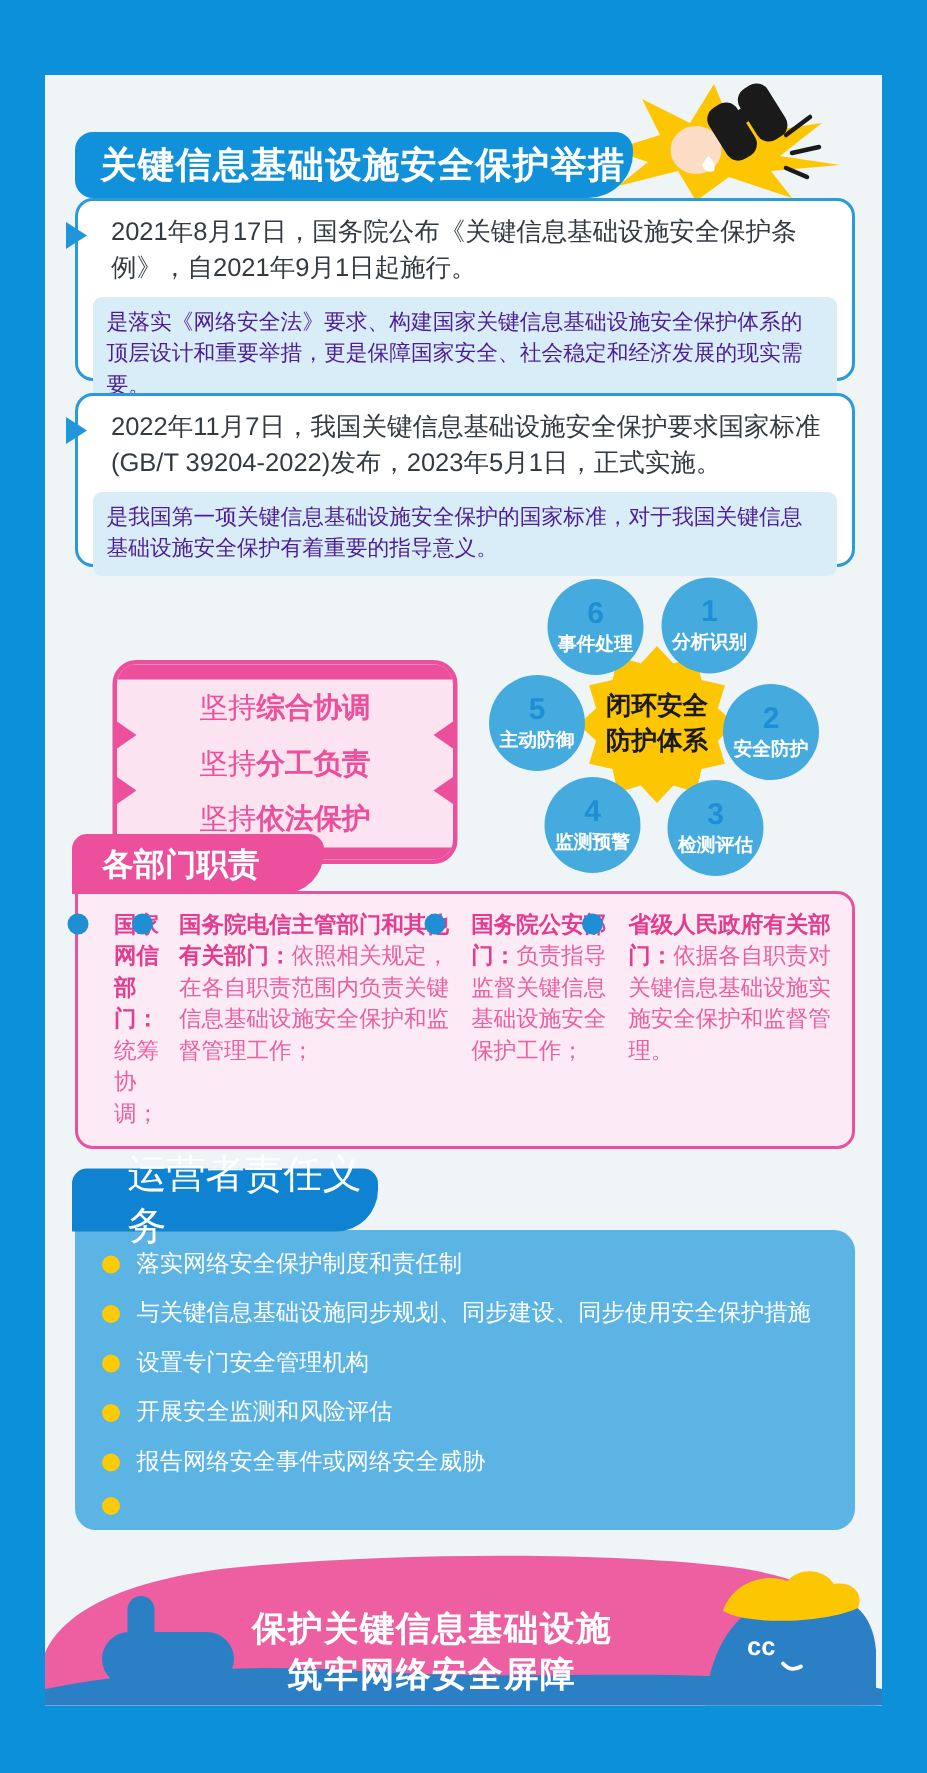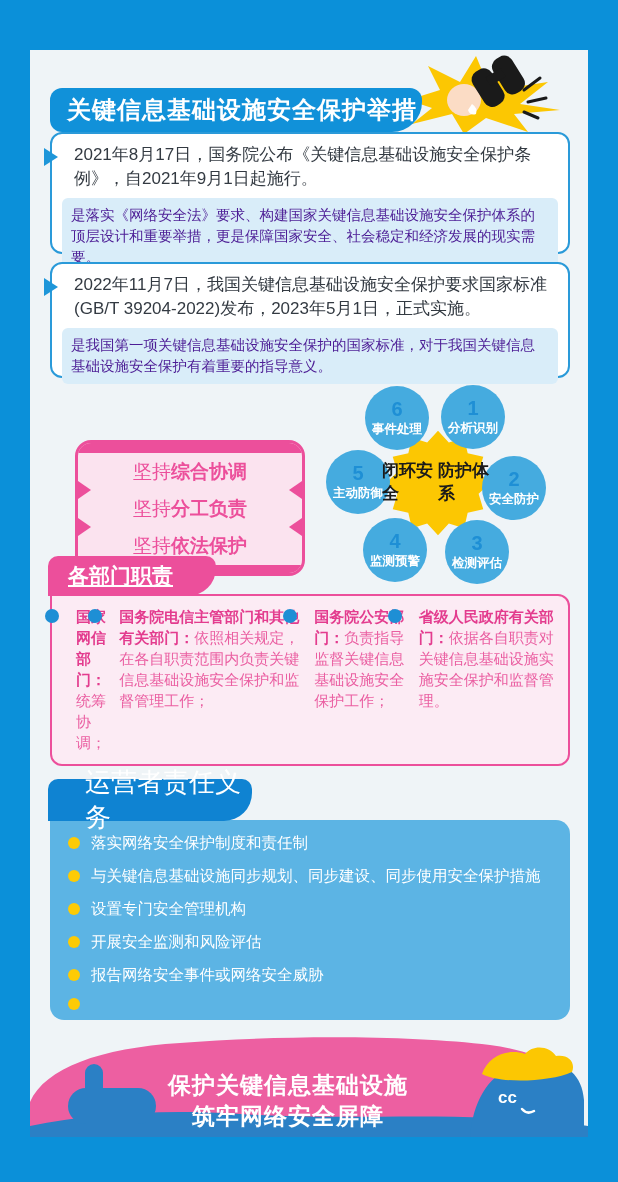--- a/index.html
+++ b/index.html
@@ -54,35 +54,35 @@
   .ribbon-row b{font-weight:bold;}
   .tri{position:absolute;width:0;height:0;border-top:9px solid transparent;border-bottom:9px solid transparent;}
   .tri.l{left:0;border-left:13px solid #ec4f9b;}
   .tri.r{right:0;border-right:13px solid #ec4f9b;}
 
   
   .cycle{position:absolute;left:325px;top:386px;width:228px;height:206px;z-index:1;}
   .sun{position:absolute;left:57px;top:41px;width:112px;height:112px;}
   .sun-label{
     position:absolute;left:57px;top:41px;width:112px;height:112px;
-    display:flex;flex-direction:row;align-items:center;justify-content:center;
+    display:flex;flex-direction:column;align-items:center;justify-content:center;
     font-size:17px;font-weight:bold;color:#1a1a1a;line-height:1.35;z-index:2;
   }
   .petal{
     position:absolute;width:64px;height:64px;border-radius:50%;background:#45abdf;
     display:flex;flex-direction:column;align-items:center;justify-content:center;z-index:1;
   }
   .petal .num{color:#1e8fd5;font-size:20px;font-weight:bold;line-height:1;}
   .petal .lbl{color:#fff;font-size:12.5px;font-weight:bold;margin-top:2px;white-space:nowrap;}
 
   
   .tab-pink{
     position:absolute;left:48px;top:556px;width:168px;height:40px;background:#ec4f9b;
     border-radius:10px 10px 28px 0;color:#fff;font-weight:bold;font-size:21px;
-    display:flex;align-items:center;padding-left:20px;box-sizing:border-box;z-index:3;text-decoration:underline;
+    display:flex;align-items:center;padding-left:20px;box-sizing:border-box;z-index:3;
   }
   .dept-box{
     position:absolute;left:50px;top:594px;width:520px;height:172px;
     background:#fcebf4;border:2px solid #ec4f9b;border-radius:0 12px 12px 12px;
     box-sizing:border-box;padding:10px 12px 8px 24px;
     display:flex;flex-direction:row;justify-content:space-around;z-index:2;
   }
   .dept-item{position:relative;font-size:15px;line-height:1.4;color:#ea5ea1;}
   .dept-item .dot{
     position:absolute;left:-31px;top:3px;width:14px;height:14px;border-radius:50%;background:#1e8fd5;

